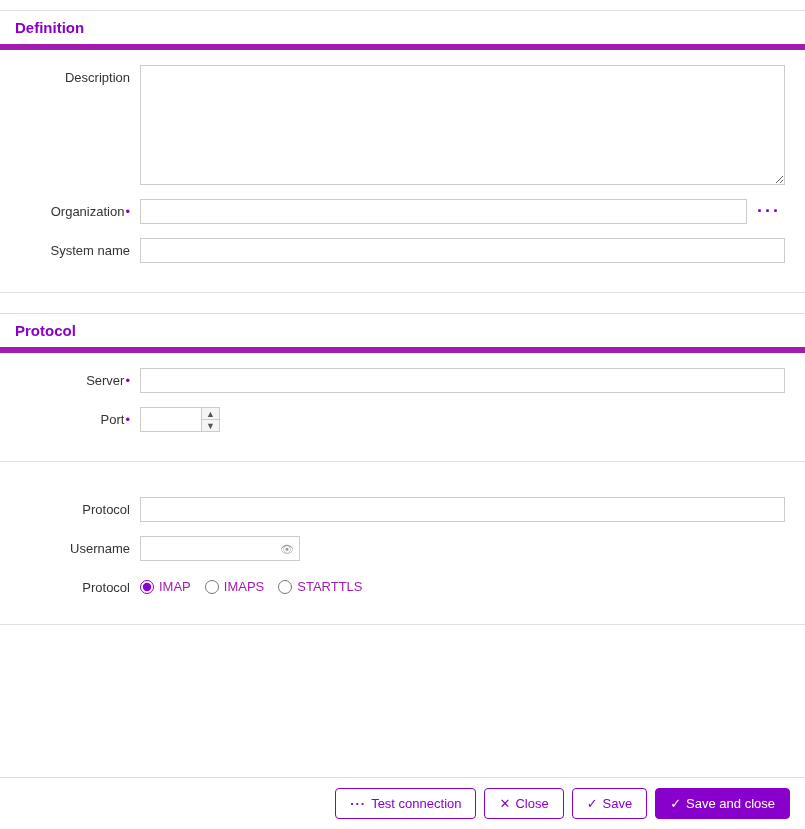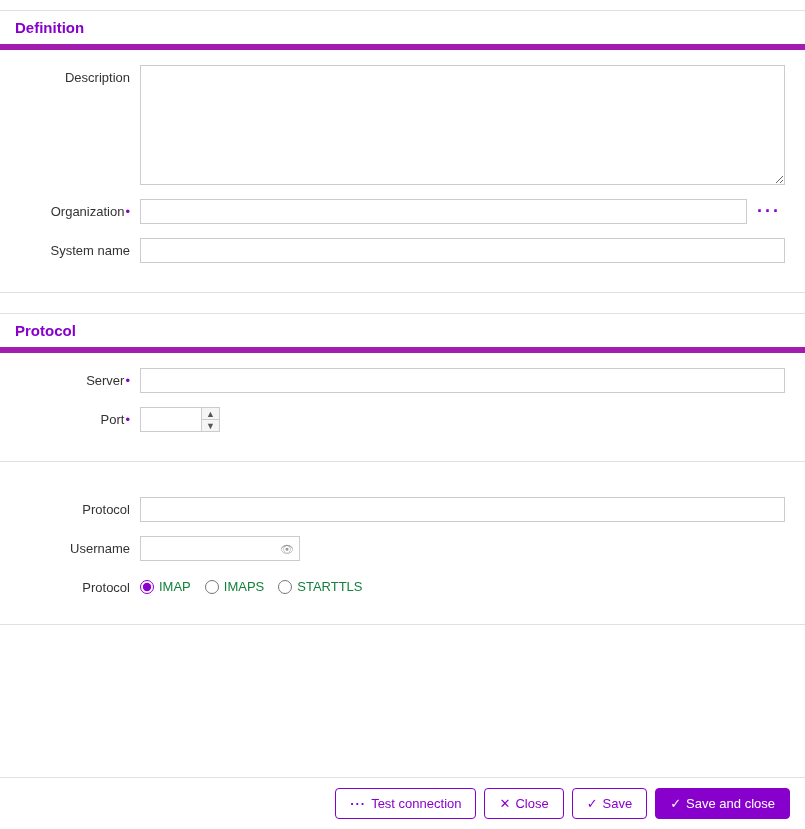--- a/index.html
+++ b/index.html
@@ -185,21 +185,21 @@
 
     .radio-item input[type="radio"] {
       accent-color: #8800cc;
       width: 14px;
       height: 14px;
       cursor: pointer;
     }
 
     .radio-label {
       font-size: 13px;
-      color: #15803d;
+      color: #a21caf;
       cursor: pointer;
     }
 
     
     .footer-bar {
       position: fixed;
       bottom: 0;
       left: 0;
       width: 805px;
       background: #fff;

